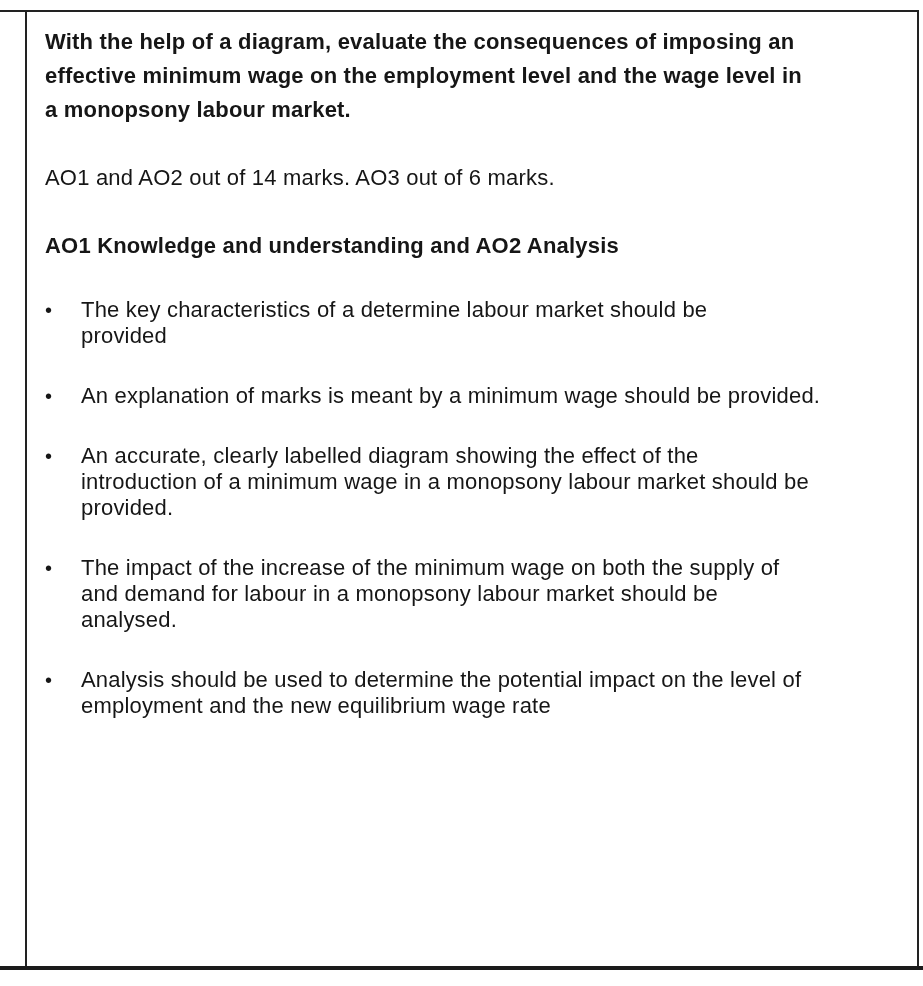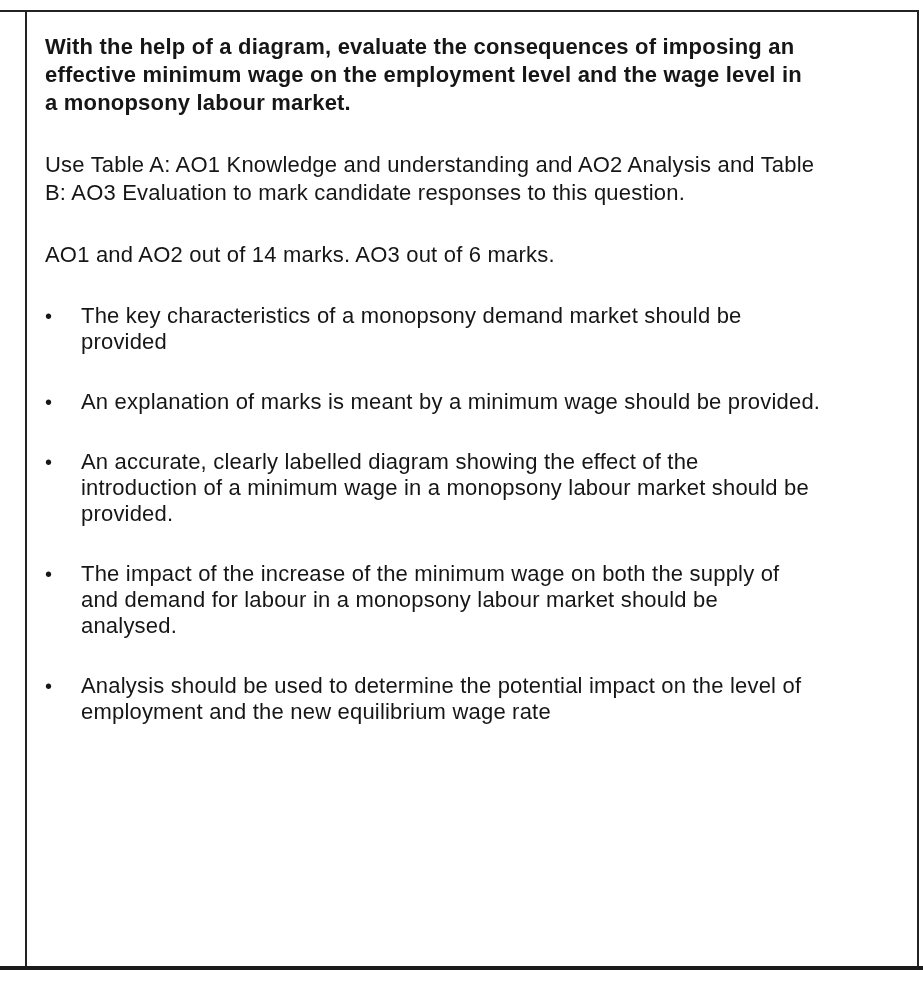--- a/index.html
+++ b/index.html
@@ -29,23 +29,23 @@
     position: absolute;
     left: 27px;
     top: 12px;
     width: 890px;
     height: 954px;
     box-sizing: border-box;
     padding: 13px 12px 0 18px;
     overflow: hidden;
   }
   .cell p {
-    margin: 8px 0 34px 0;
+    margin: 0 0 34px 0;
     font-size: 22px;
-    line-height: 28px;
+    line-height: 34px;
     white-space: pre-line;
     letter-spacing: 0.2px;
   }
   .bold {
     font-weight: 700;
   }
   .bullet {
     display: flex;
     margin: 0 0 34px 0;
     font-size: 22px;
@@ -72,31 +72,30 @@
   <div class="rule rule-left"></div>
   <div class="rule rule-right"></div>
   <div class="rule rule-bottom"></div>
 
   <div class="cell">
 
     <p class="bold">With the help of a diagram, evaluate the consequences of imposing an
 effective minimum wage on the employment level and the wage level in
 a monopsony labour market.</p>
 
-    <p>Use Table A: AO1 Knowledge and understanding and AO2 Analysis and Table
-B: AO3 Evaluation to mark candidate responses to this question.</p>
 
     <p>AO1 and AO2 out of 14 marks. AO3 out of 6 marks.</p>
 
 
 
+    <p class="bold">AO1 Knowledge and understanding and AO2 Analysis</p>
 
     <div class="bullet">
       <span class="dot">•</span>
-      <span class="btext">The key characteristics of a monopsony demand market should be
+      <span class="btext">The key characteristics of a determine labour market should be
 provided</span>
     </div>
 
     <div class="bullet">
       <span class="dot">•</span>
       <span class="btext">An explanation of marks is meant by a minimum wage should be provided.</span>
     </div>
 
     <div class="bullet">
       <span class="dot">•</span>

